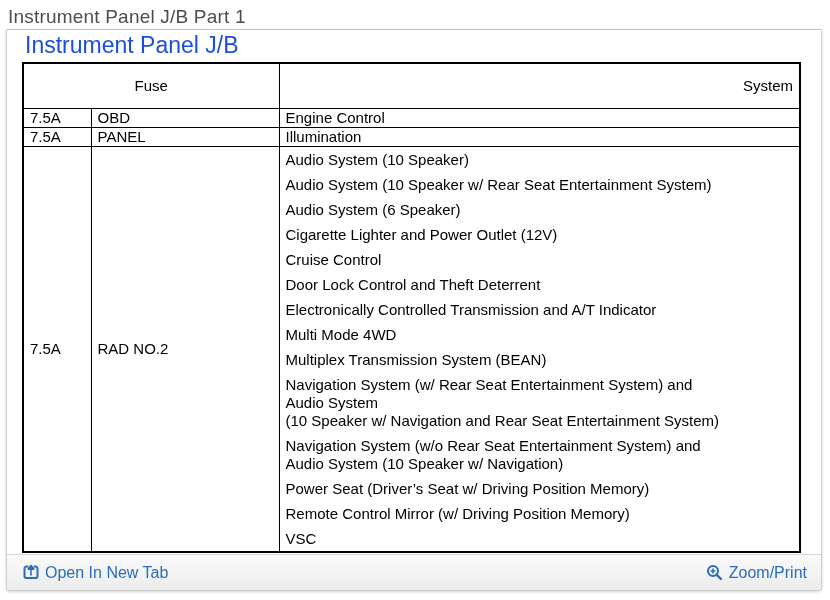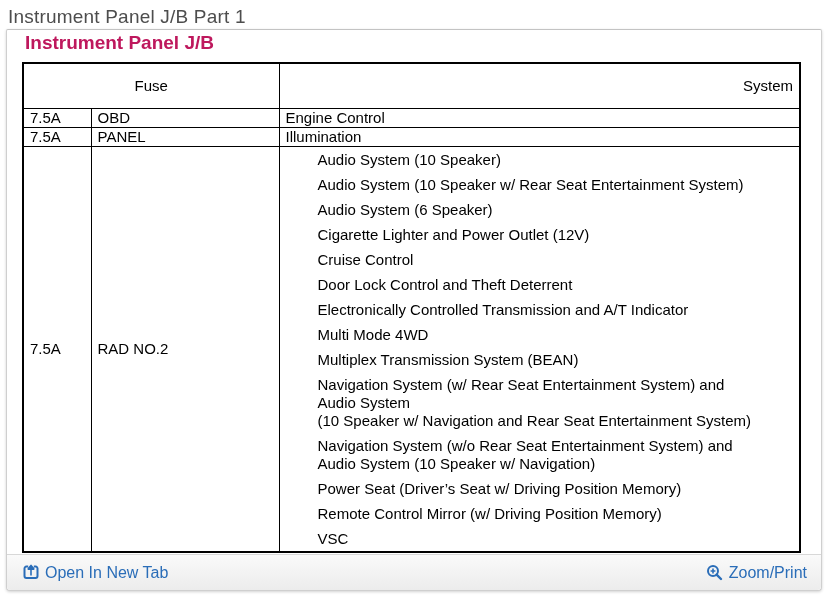--- a/index.html
+++ b/index.html
@@ -33,23 +33,23 @@
     background: #ffffff;
     border: 1px solid #cfcfcf;
     border-top-color: #c3c3c3;
     border-radius: 2px 2px 4px 4px;
     box-shadow: 0 1px 3px rgba(0,0,0,0.18);
   }
   .card-heading {
     position: absolute;
     top: 2px;
     left: 18px;
-    font-size: 19px;
-    font-weight: bold;
-    color: #be185d;
+    font-size: 23px;
+    font-weight: normal;
+    color: #1d4ed8;
   }
   table.fuse-table {
     position: absolute;
     top: 32px;
     left: 15px;
     width: 779px;
     border-collapse: collapse;
     border: 2px solid #000000;
     table-layout: fixed;
   }
@@ -63,21 +63,20 @@
   .fuse-table th { padding: 13px 6px; }
   .col-amp  { width: 68px; }
   .col-name { width: 188px; }
   .th-fuse { text-align: center; }
   .th-system { text-align: right; }
   .cell-amp, .cell-name, .cell-system { padding: 0 6px; vertical-align: middle; }
   .cell-systems-list { padding: 0; vertical-align: top; }
   .system-item {
     padding: 4px 6px 3px 6px;
     white-space: pre-line;
-    margin-left: 32px;
   }
   .card-footer {
     position: absolute;
     left: 0;
     right: 0;
     bottom: 0;
     height: 36px;
     box-sizing: border-box;
     background: linear-gradient(#fafafa, #ececec);
     border-top: 1px solid #d8d8d8;

